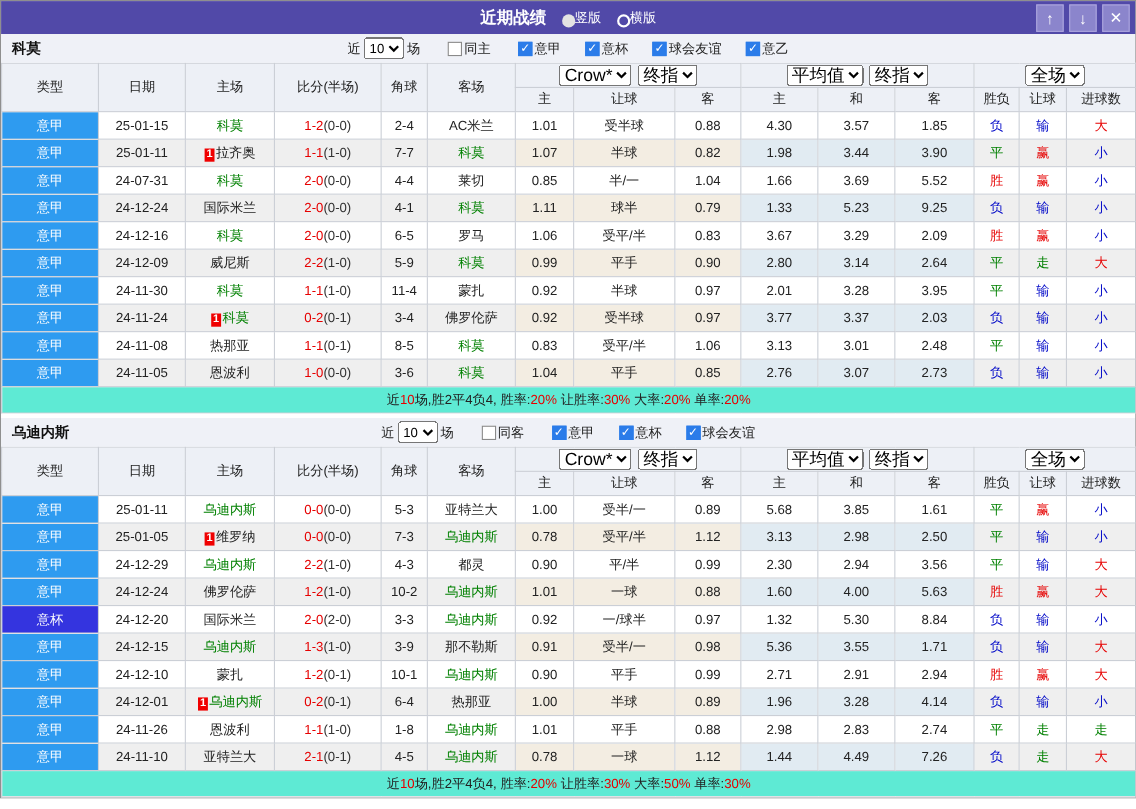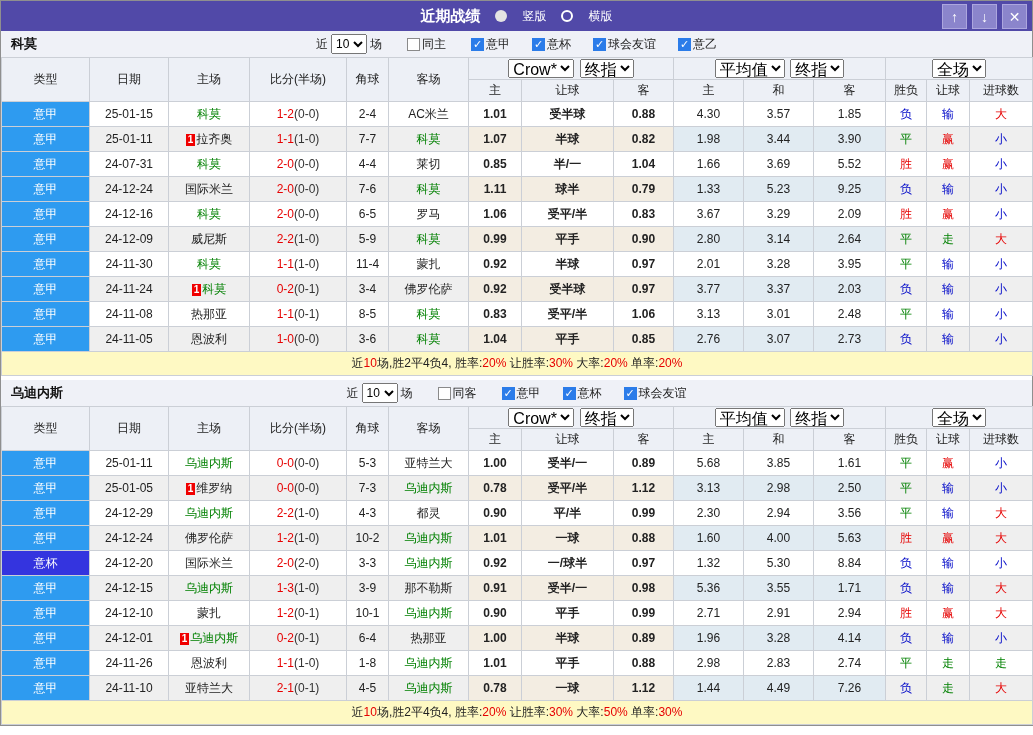--- a/index.html
+++ b/index.html
@@ -1,54 +1,54 @@
 <!DOCTYPE html>
 <html><head>
 <meta charset="utf-8">
 <style>
   html,body{margin:0;padding:0;background:#fff;font-family:"Liberation Sans","DejaVu Sans",sans-serif;}
   .frame{width:1031px;border:1px solid #8f8f8f;background:#fff;}
   
   .titlebar{position:relative;height:30px;background:#5149A8;display:flex;align-items:center;justify-content:center;gap:14px;color:#fff;}
   .title{font-weight:bold;font-size:15px;}
-  .radio-opt{display:inline-flex;align-items:center;gap:16px;font-size:12px;cursor:pointer;}
+  .radio-opt{display:inline-flex;align-items:flex-end;gap:0;font-size:12px;cursor:pointer;}
   .rdot{display:inline-block;box-sizing:border-box;}
   .rdot.filled{width:12px;height:12px;border-radius:50%;background:#e3e3e3;}
   .rdot.ring{width:12px;height:12px;border-radius:50%;border:2px solid #fff;background:transparent;}
   .winbtns{position:absolute;right:5px;top:3px;display:flex;gap:5px;}
   .wbtn{width:23px;height:23px;background:#8B85CC;border:1px solid #aca6de;color:#fff;font-weight:bold;display:flex;align-items:center;justify-content:center;font-size:14px;cursor:pointer;}
   
   .filterbar{position:relative;height:26px;background:#EFF1F7;display:flex;align-items:center;justify-content:center;font-size:12px;color:#222;}
   .teamname{position:absolute;left:10px;font-weight:bold;font-size:13px;color:#111;}
   .filters{display:flex;align-items:center;gap:3px;}
   .filters select{font-size:12px;height:20px;font-family:inherit;}
   .cbl{display:inline-flex;align-items:center;gap:2px;margin-left:6px;cursor:pointer;padding-left:16px;}
   .cb{width:13px;height:13px;box-sizing:border-box;border:1px solid #8a8a8a;background:#fff;font-size:11px;line-height:11px;color:#fff;text-align:center;font-weight:bold;}
   .cb.on{background:#2B7CE9;border-color:#2B7CE9;}
   
   table{border-collapse:collapse;table-layout:fixed;width:1031px;font-size:12px;}
   th,td{border:1px solid #CBCFD6;text-align:center;padding:0;height:24px;overflow:hidden;white-space:nowrap;color:#222;}
   thead th{background:#EDF0F6;font-weight:normal;height:21px;}
   thead select{font-size:16px;height:19px;font-family:inherit;margin:0 1px;}
   tbody tr:nth-child(odd) td{background:#fff;}
   tbody tr:nth-child(even) td{background:#EFEFEF;}
-  tbody td.cream{background:#FDF7EC;font-weight:bold;}
+  tbody td.cream{background:#FDF7EC;}
   tbody tr:nth-child(even) td.cream{background:#F3EDE2;}
   tbody td.blu{background:#EAF4FB;}
   tbody tr:nth-child(even) td.blu{background:#E1EBF2;}
   td.type.lg{background:#2E9BF0 !important;color:#fff;}
   td.type.cup{background:#3434DF !important;color:#fff;}
   .badge{display:inline-block;background:#F00000;color:#fff;font-size:10px;line-height:12px;padding:0 2px;font-weight:bold;margin-right:1px;}
   .green{color:#008000;}
   .smain{color:#E60000;}
   .shalf{color:#333;}
   .res-red{color:#E60000;}
   .res-green{color:#008000;}
   .res-blue{color:#0008C8;}
-  tfoot td.summary{background:#fef9c3;height:23px;font-size:12px;}
+  tfoot td.summary{background:#5eead4;height:23px;font-size:12px;}
   .summary .red{color:#E60000;}
   .gap{height:4px;background:#fff;}
 </style>
 </head>
 <body>
 
 <div class="frame">
 
   <div class="titlebar">
     <div class="title">近期战绩</div>
@@ -198,21 +198,21 @@
             <td class="blu">5.52</td>
             <td class="res-red">胜</td>
             <td class="res-red">赢</td>
             <td class="res-blue">小</td>
           </tr>
           <tr>
             <td class="type lg">意甲</td>
             <td>24-12-24</td>
             <td><span>国际米兰</span></td>
             <td><span class="smain">2-0</span><span class="shalf">(0-0)</span></td>
-            <td>7-6</td>
+            <td>4-1</td>
             <td><span class="green">科莫</span></td>
             <td class="cream">1.11</td>
             <td class="cream">球半</td>
             <td class="cream">0.79</td>
             <td class="blu">1.33</td>
             <td class="blu">5.23</td>
             <td class="blu">9.25</td>
             <td class="res-blue">负</td>
             <td class="res-blue">输</td>
             <td class="res-blue">小</td>

